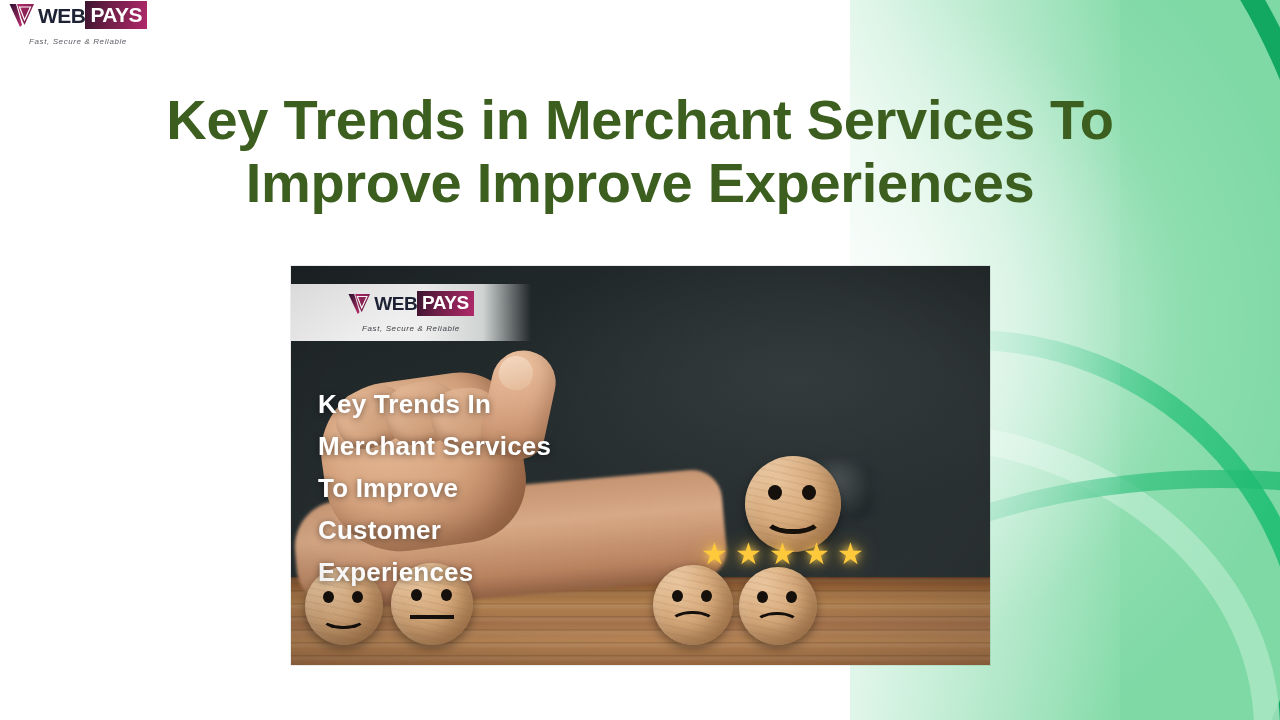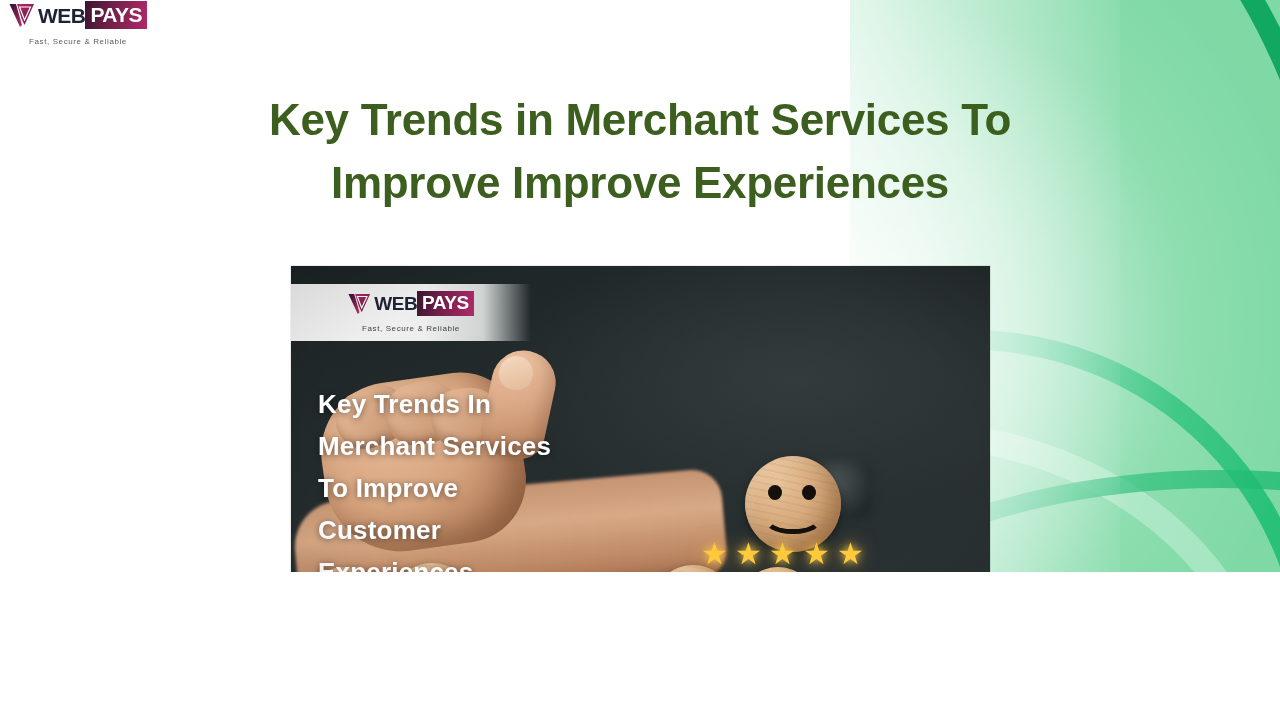--- a/index.html
+++ b/index.html
@@ -6,21 +6,21 @@
   html, body { width:1280px; height:720px; overflow:hidden; }
   body {
     font-family:"Liberation Sans", sans-serif;
     background:#ffffff;
     position:relative;
   }
 
   
   #slide {
     position:absolute; inset:0;
-    width:1280px; height:572px;
+    width:1280px; height:720px;
     overflow:hidden;
     background:#ffffff;
   }
 
   
   .green-panel {
     position:absolute;
     top:0; right:0;
     width:430px; height:720px;
     background:#7ed9a5;
@@ -100,30 +100,30 @@
     color:#1d2235; line-height:25px;
   }
   .brand-pays {
     font-size:21px; font-weight:bold; letter-spacing:-.5px;
     color:#ffffff; line-height:25px;
     padding:1px 5px 2px 5px;
     background:linear-gradient(100deg,#3b1430 0%,#6d1e46 38%,#b0296a 100%);
   }
   .brand-tag {
     font-size:8px; color:#5b5b63; letter-spacing:.6px;
-    margin-top:9px; white-space:nowrap;
+    margin-top:9px; white-space:nowrap;font-style:italic;
   }
 
   
   .slide-title {
     position:absolute;
     left:140px; top:88px;
     width:1000px;
     text-align:center;
-    font-size:44px;
+    font-size:56px;
     font-weight:bold;
     line-height:63px;
     color:#3c5f20;
     letter-spacing:-.3px;
     z-index:30;
     font-stretch:condensed;
   }
   .slide-title .ln { display:block; }
 
   

